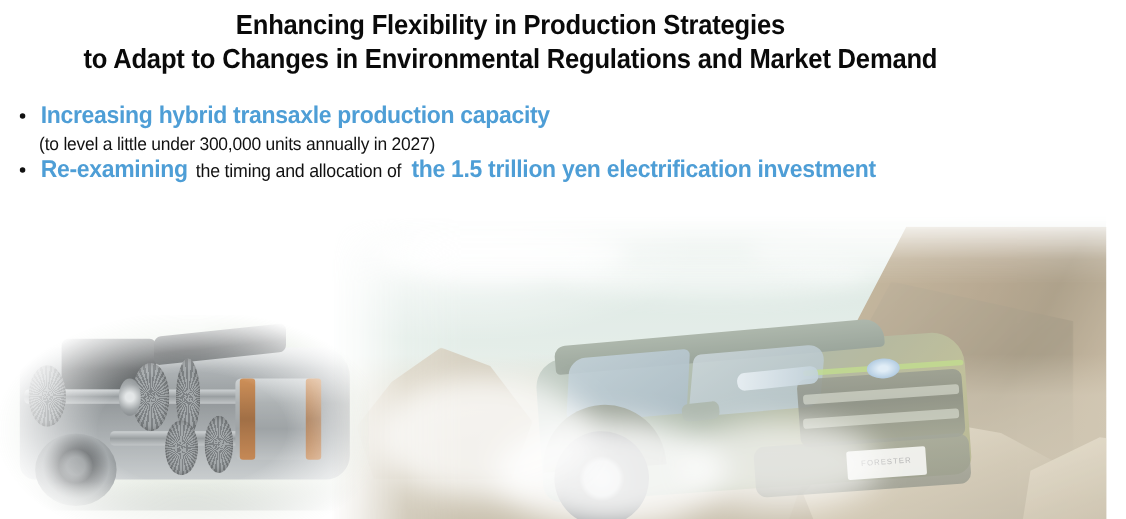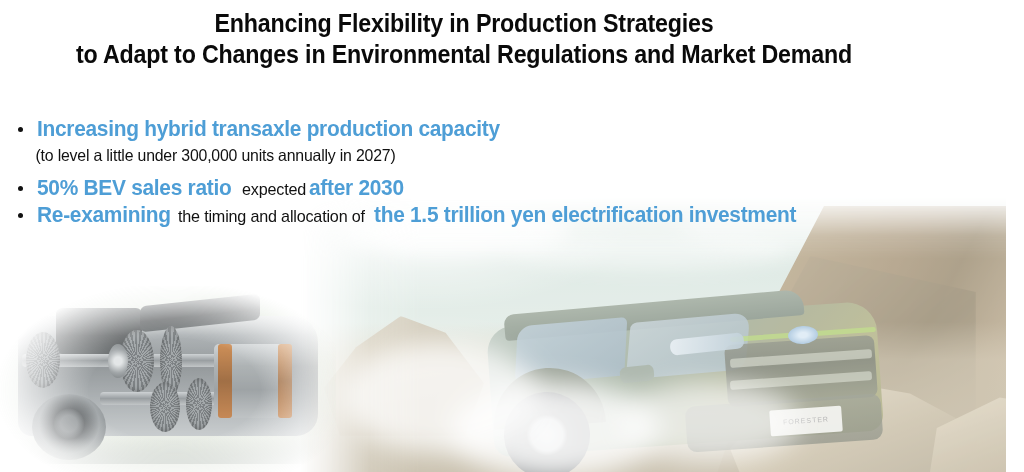--- a/index.html
+++ b/index.html
@@ -276,21 +276,21 @@
     line-height: 31px;
     color: #0a0a0a;
     letter-spacing: -0.2px;
     transform: scaleX(0.93);
     transform-origin: center;
     white-space: nowrap;
   }
 
   .bullets {
     position: absolute;
-    left: 0; top: 116px;
+    left: 0; top: 92px;
     width: 1024px;
   }
   .bullet-row {
     position: relative;
     padding-left: 37px;
     min-height: 27px;
     white-space: nowrap;
   }
   .bullet-row .dot {
     position: absolute;
@@ -413,24 +413,20 @@
 
     <div class="bullets">
 
       <div class="bullet-row r1">
         <span class="dot"></span>
         <span class="hl">Increasing hybrid transaxle production capacity</span>
       </div>
       <div class="subnote r1sub">(to level a little under 300,000 units annually in 2027)</div>
 
 
-      <div class="bullet-row r3">
-        <span class="dot"></span>
-        <span class="hl">50% BEV sales ratio</span><span class="plain"> expected </span><span class="hl">after 2030</span>
-      </div>
 
       <div class="bullet-row r4">
         <span class="dot"></span>
         <span class="hl">Re-examining</span><span class="plain"> the timing and allocation of </span><span class="hl">the 1.5 trillion yen electrification investment</span>
       </div>
 
     </div>
   </div>
 </div>
 

